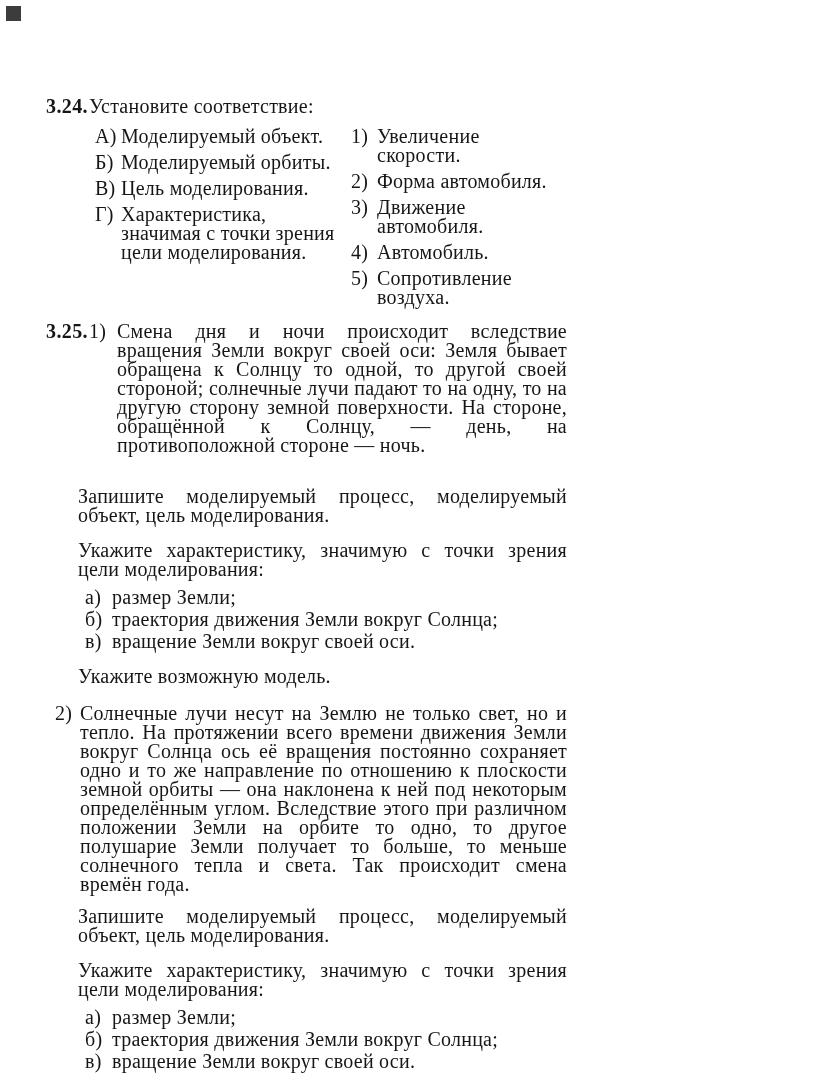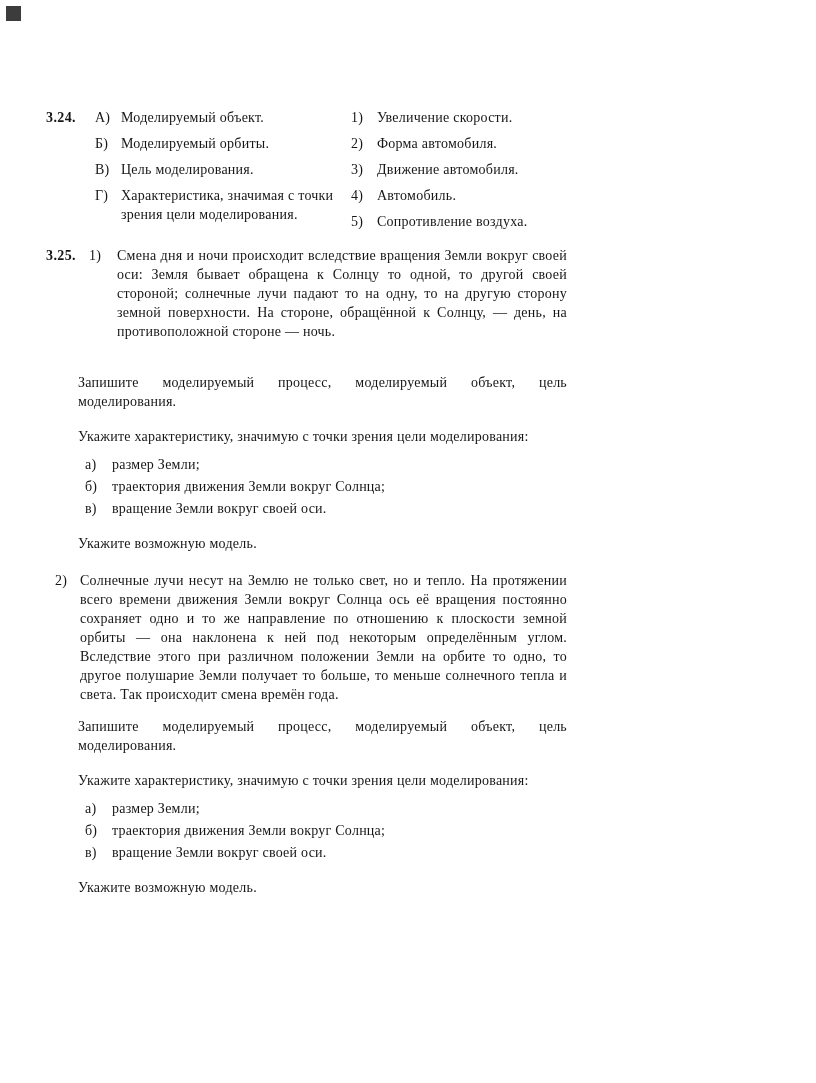--- a/index.html
+++ b/index.html
@@ -6,21 +6,21 @@
   body { background: #f4f4f4; }
   .page {
     position: relative;
     width: 816px;
     height: 1083px;
     margin: 0 auto;
     background: #ffffff;
     overflow: hidden;
     font-family: "Liberation Serif", "DejaVu Serif", serif;
     color: #161616;
-    font-size: 14px;
+    font-size: 20px;
     line-height: 19px;
     letter-spacing: 0.25px;
   }
   p { margin: 0; }
   .just { text-align: justify; }
 
   .corner-mark {
     position: absolute;
     left: 6px; top: 6px;
     width: 15px; height: 15px;
@@ -69,20 +69,21 @@
 </head>
 <body>
 
 <div class="page">
   <div class="corner-mark"></div>
 
   <div class="content">
 
     <section class="exercise ex324">
       <span class="ex-num">3.24.</span>
+      <p class="ex-title">Установите соответствие:</p>
 
       <div class="match">
         <div class="match-left">
           <div class="match-item">
             <span class="lbl">А)</span>
             <span class="txt">Моделируемый объект.</span>
           </div>
           <div class="match-item">
             <span class="lbl">Б)</span>
             <span class="txt">Моделируемый орбиты.</span>

